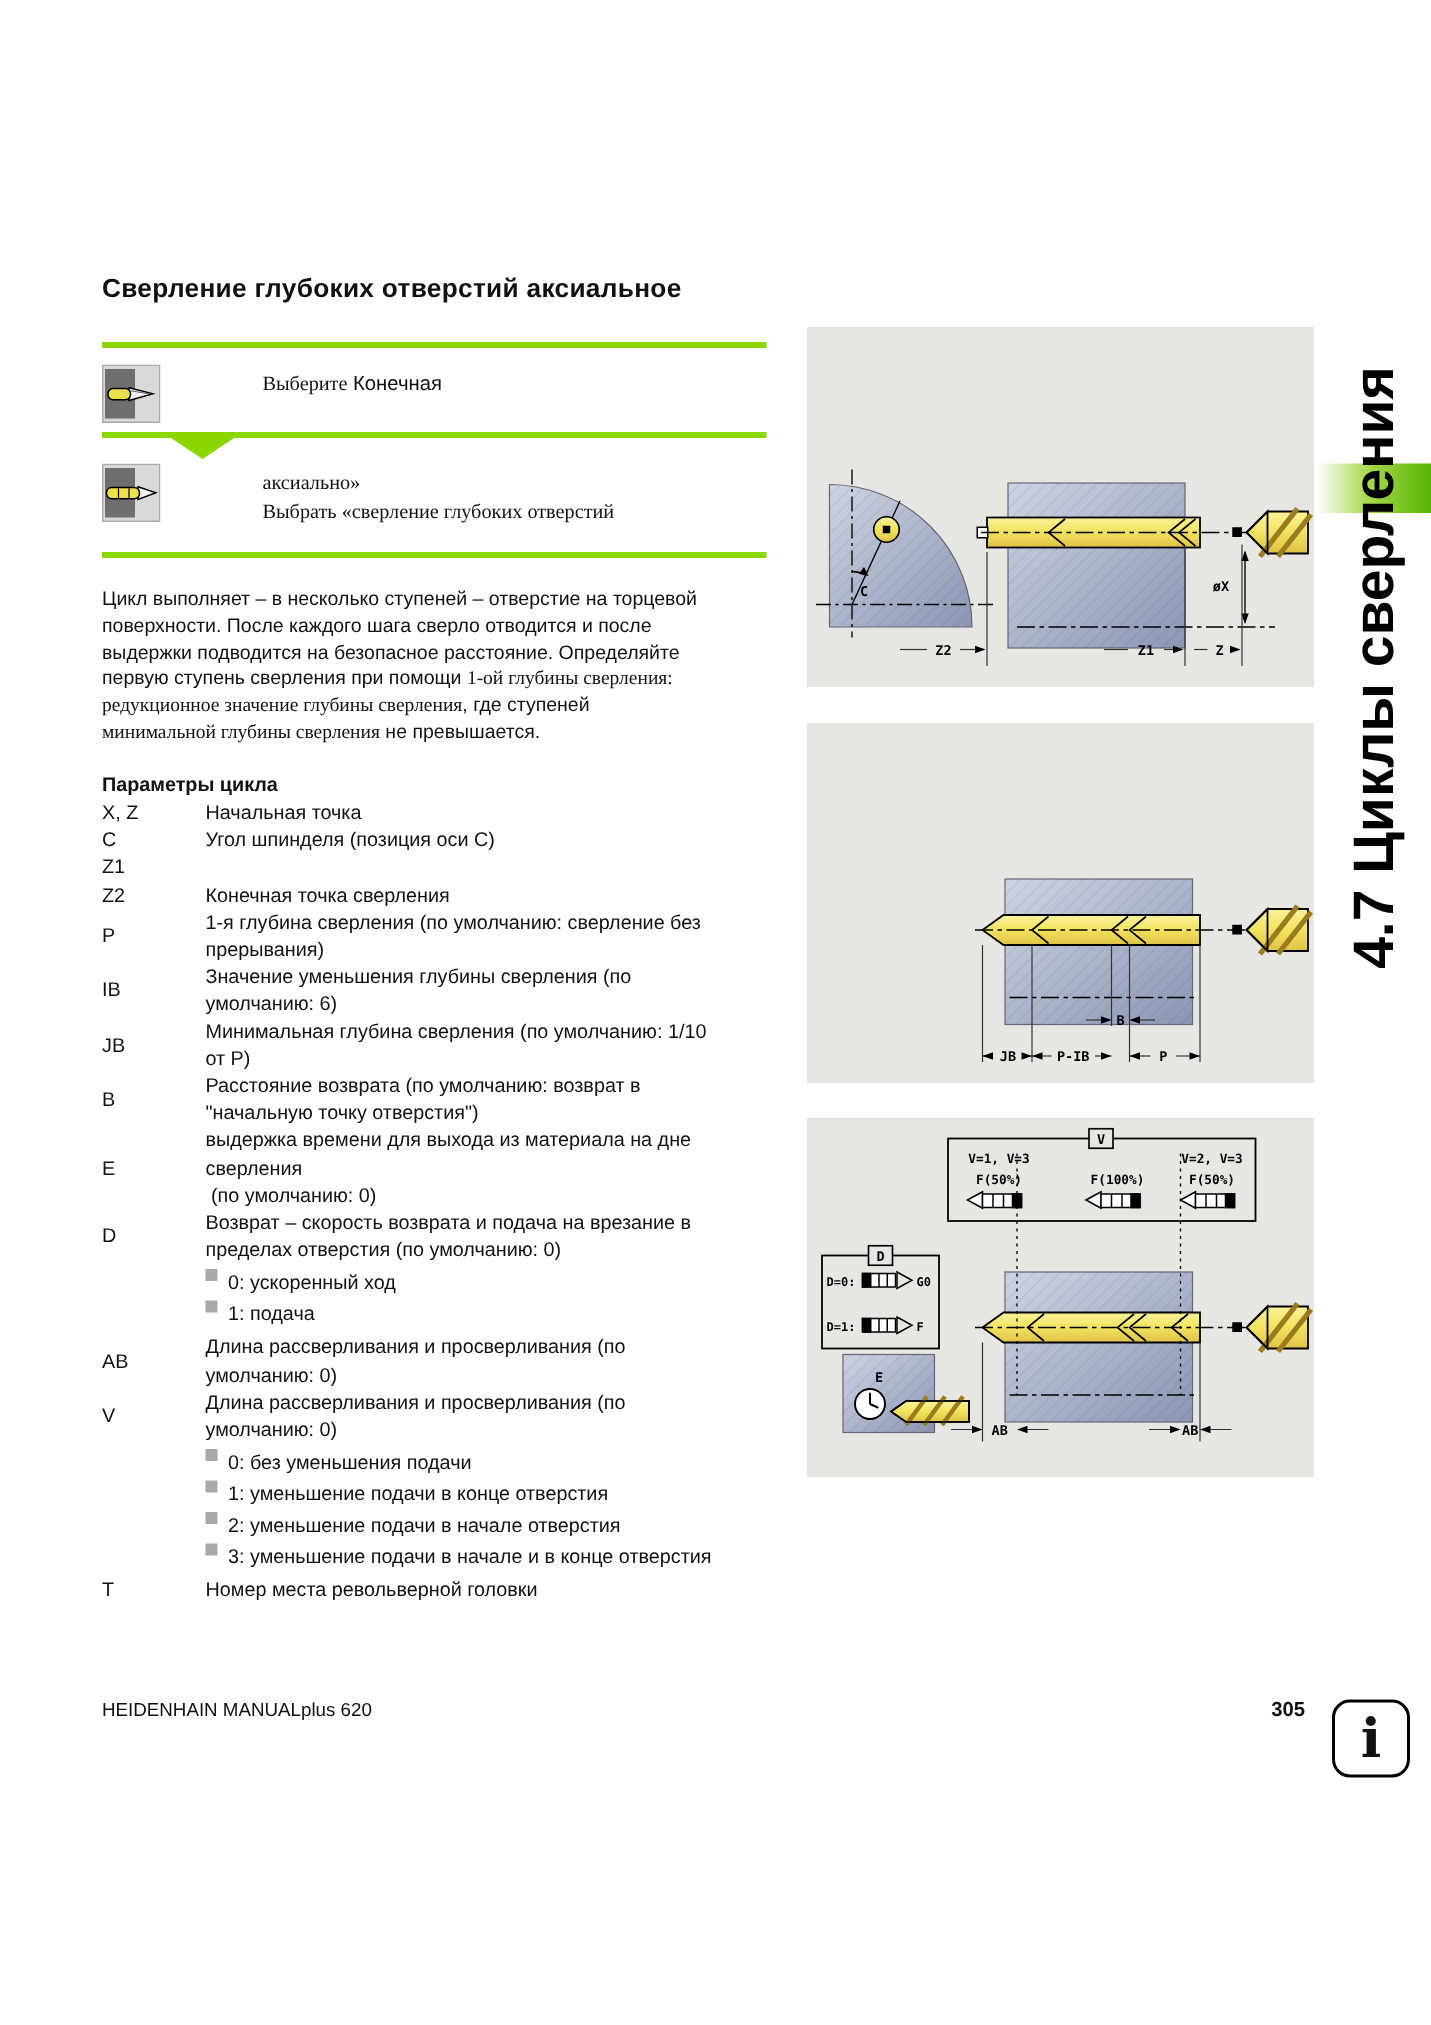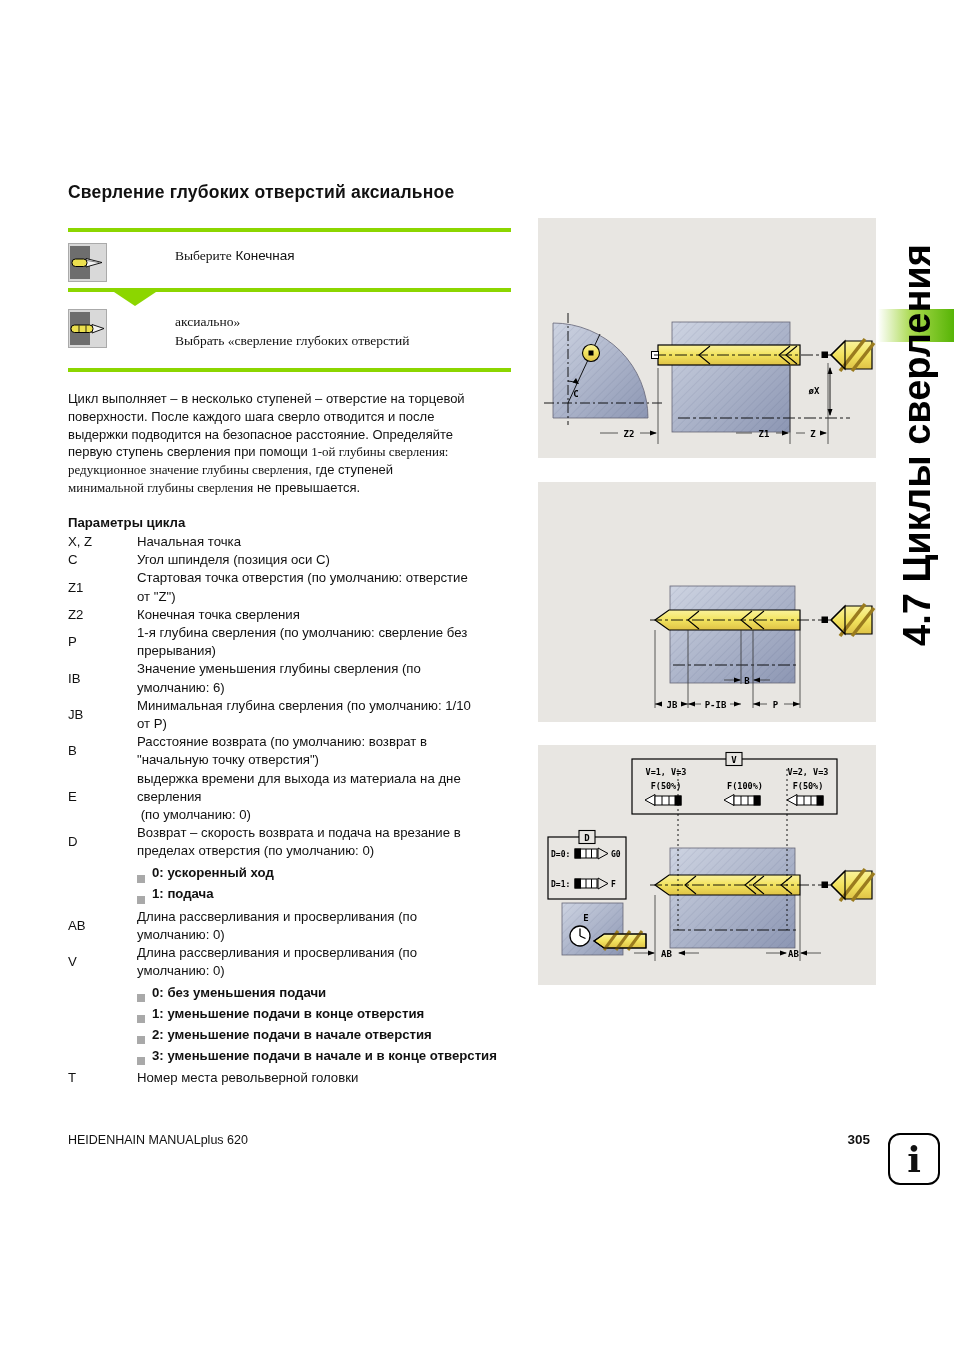--- a/index.html
+++ b/index.html
@@ -15,21 +15,21 @@
   .step-icon{position:absolute;left:0;top:0;width:39px;height:39px;}
   .step-text{position:absolute;left:107px;top:3px;width:370px;font-size:13.5px;line-height:19px;}
   .bserif{font-family:"Liberation Serif",serif;font-weight:normal;}
   .intro{position:absolute;left:68px;top:390px;width:470px;font-size:13px;line-height:17.8px;}
   .param-heading{position:absolute;left:68px;top:515px;font-size:13.2px;font-weight:bold;}
   .params{position:absolute;left:68px;top:533px;width:460px;font-size:13.2px;line-height:18.2px;}
   .prow{display:flex;align-items:center;}
   .pkey{flex:0 0 69px;}
   .pdesc{flex:1;white-space:pre-wrap;}
   .bullets{margin:4px 0 4px 69px;}
-  .bullet{display:flex;align-items:flex-end;margin:3px 0;height:18px;font-weight:bold;}
+  .bullet{display:flex;align-items:flex-start;margin:3px 0;height:18px;}
   .sq{flex:0 0 8px;width:8px;height:8px;background:#a9a9a9;margin-right:7px;position:relative;top:0px;display:inline-block;}
   .diagram{position:absolute;left:538px;width:338px;height:240px;}
   #diag1{top:218px}#diag2{top:482px}#diag3{top:745px}
   .sidebar-tab{position:absolute;left:878px;top:309px;width:76px;height:33px;
        background:linear-gradient(90deg,#ffffff 0%,#a8d94c 45%,#57b406 100%);}
   .sidebar-label{position:absolute;left:917px;top:445px;transform:translate(-50%,-50%) rotate(-90deg);
        white-space:nowrap;font-size:38px;font-weight:bold;color:#000;}
   .footer-left{position:absolute;left:68px;top:1133px;font-size:12.5px;}
   .page-num{position:absolute;left:820px;top:1132px;width:50px;text-align:right;font-size:13.5px;font-weight:bold;}
   .info-icon{position:absolute;left:888px;top:1133px;width:52px;height:52px;border:2.5px solid #000;border-radius:12px;
@@ -115,22 +115,20 @@
       <div class="prow">
         <span class="pkey">X, Z</span>
         <span class="pdesc">Начальная точка</span>
       </div>
       <div class="prow">
         <span class="pkey">C</span>
         <span class="pdesc">Угол шпинделя (позиция оси C)</span>
       </div>
       <div class="prow">
         <span class="pkey">Z1</span>
-        <span class="pdesc">Стартовая точка отверстия (по умолчанию: отверстие
-от "Z")</span>
       </div>
       <div class="prow">
         <span class="pkey">Z2</span>
         <span class="pdesc">Конечная точка сверления</span>
       </div>
       <div class="prow">
         <span class="pkey">P</span>
         <span class="pdesc">1-я глубина сверления (по умолчанию: сверление без
 прерывания)</span>
       </div>

